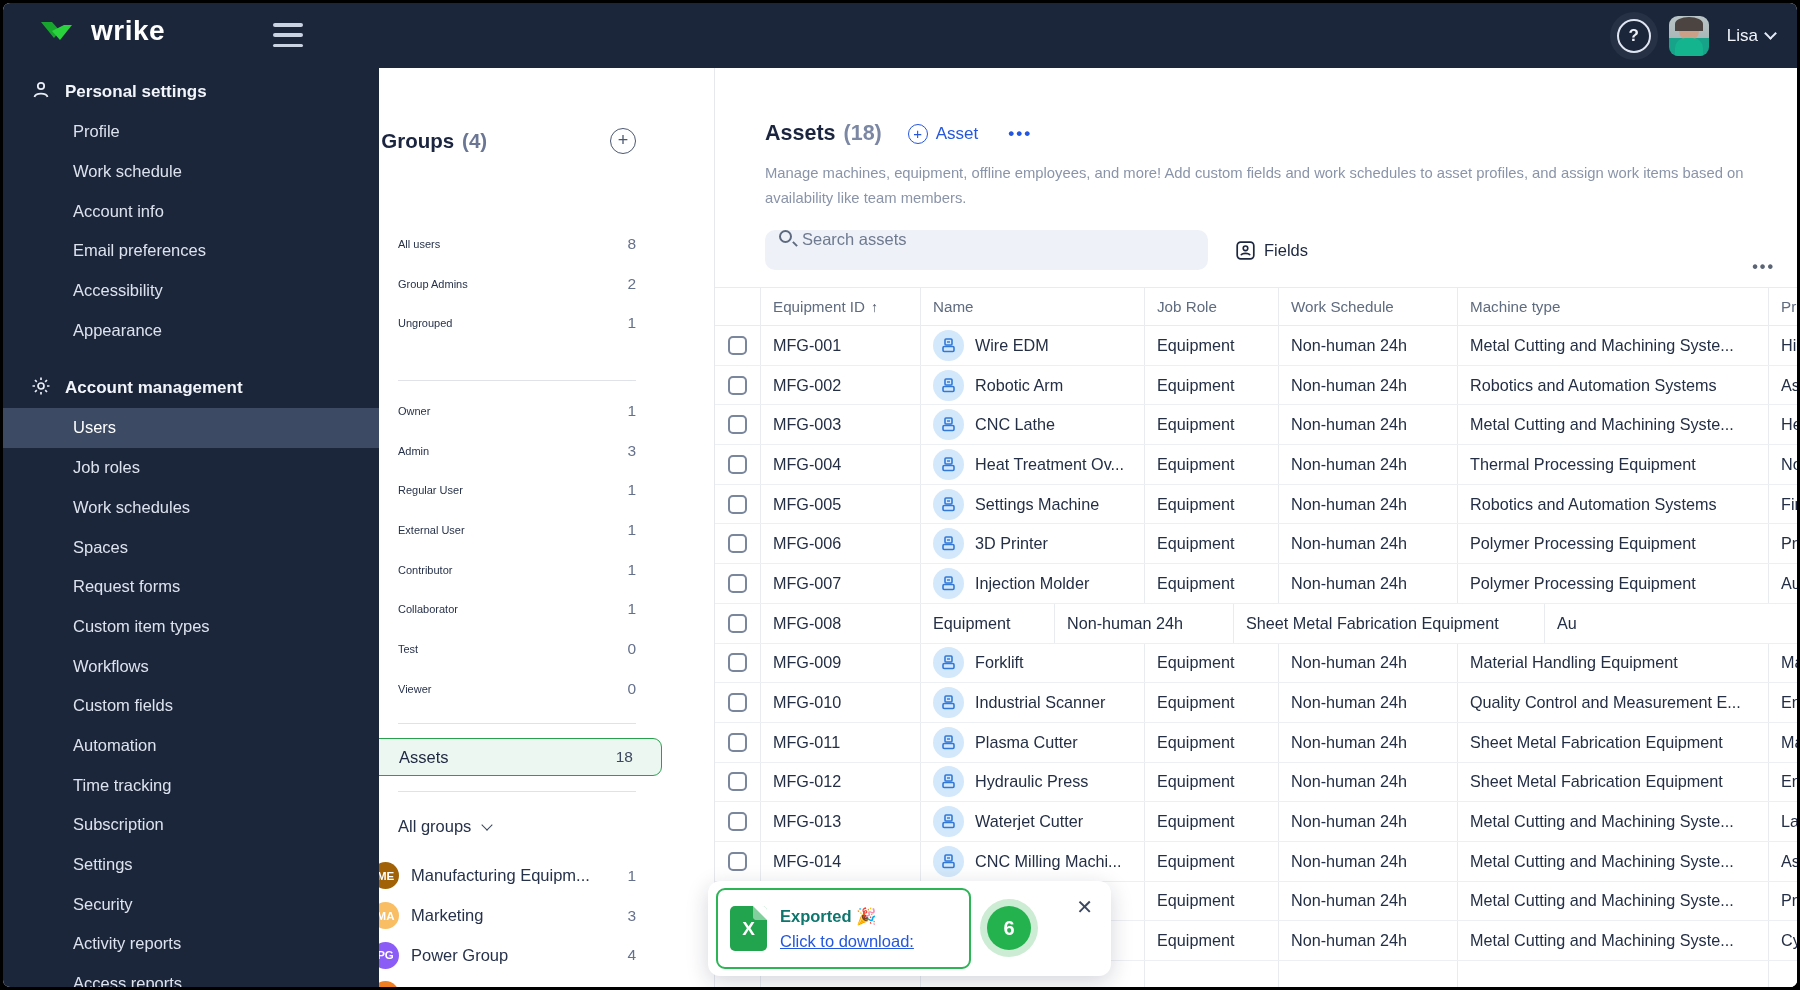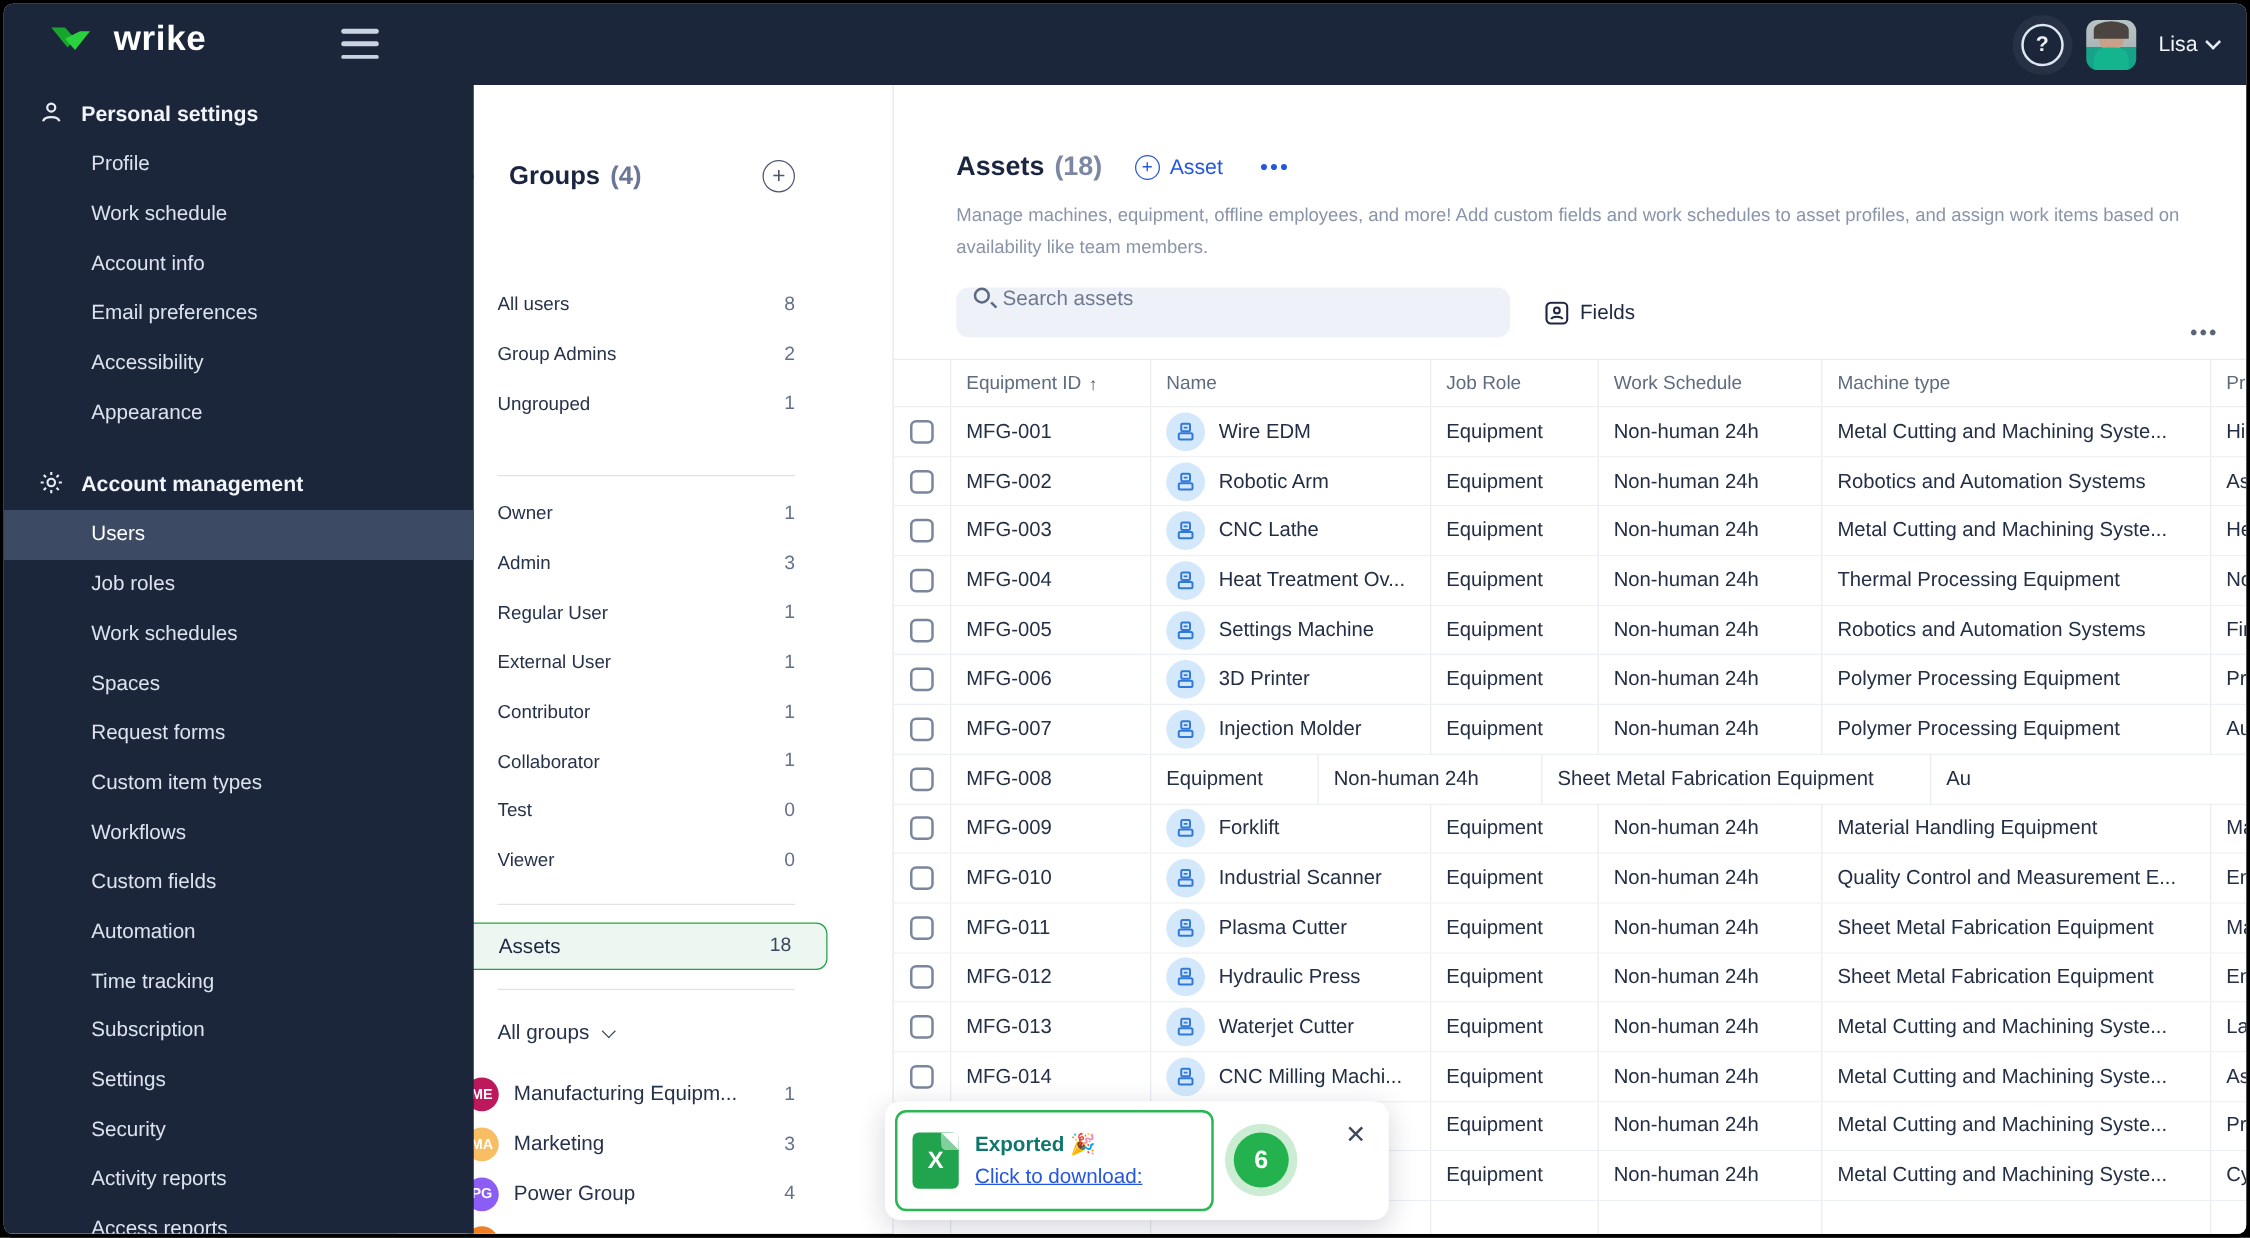--- a/index.html
+++ b/index.html
@@ -34,27 +34,27 @@
   .side-head svg { flex:0 0 auto; }
   .side-item { height:39.7px; display:flex; align-items:center; padding-left:70px; color:#dde3ee; font-size:16.5px; cursor:pointer; }
   .side-item.selected { background:#3c4a63; color:#fff; }
   .side-gap { height:18px; }
   .sidebar-inner { padding-top:4px; }
 
   
   .groups { position:absolute; left:315px; top:65px; width:397px; bottom:0; background:#fff; border-right:1px solid #e6e8ee; z-index:3; }
   .groups-header { position:absolute; left:0; top:53px; width:100%; height:40px; display:flex; align-items:center; }
   .g-search { margin-left:52px; color:#4c5870; font-size:20px; cursor:pointer; }
-  .g-title { margin-left:26px; font-size:20.5px; font-weight:700; color:#1b2540; }
+  .g-title { font-size:20.5px; font-weight:700; color:#1b2540; }
   .g-count { margin-left:8px; font-size:20.5px; font-weight:700; color:#6a7694; }
   .g-add { position:absolute; right:78px; top:6px; width:26px; height:26px; border:1.8px solid #4c5870; border-radius:50%;
            color:#4c5870; font-size:18px; line-height:22px; text-align:center; cursor:pointer; }
   .g-list { position:absolute; left:0; width:100%; }
   .g-item { height:39.7px; display:flex; align-items:center; padding:0 78px 0 80px; cursor:pointer; }
-  .g-item .lbl { font-size:15px; color:#26314a; flex:1; white-space:nowrap; overflow:hidden; }
+  .g-item .lbl { font-size:11px; color:#26314a; flex:1; white-space:nowrap; overflow:hidden; }
   .g-item .cnt { font-size:15.5px; color:#65718c; }
   .g-div { position:absolute; left:80px; right:78px; height:1px; background:#dfe3e9; }
   .assets-pill { position:absolute; left:50px; right:52px; top:670px; height:38px; border:1.6px solid #27a14b;
                  background:#edf7f1; border-radius:9px; display:flex; align-items:center; padding:0 28px 0 30px; cursor:pointer; }
   .assets-pill .lbl { font-size:16.5px; color:#1d2740; flex:1; }
   .assets-pill .cnt { font-size:15.5px; color:#3c485f; }
   .allgroups { position:absolute; left:80px; top:738px; height:40px; display:flex; align-items:center; gap:12px;
                font-size:16.5px; color:#26314a; cursor:pointer; }
   .allgroups .chev2 { width:8px; height:8px; border-right:1.8px solid #3c485f; border-bottom:1.8px solid #3c485f; transform:rotate(45deg); margin-top:-3px; }
   .team-list { position:absolute; left:0; top:788px; width:100%; }
@@ -249,21 +249,21 @@
       <span class="lbl">Assets</span>
       <span class="cnt">18</span>
     </div>
     <div class="g-div" style="top:723px;"></div>
     <div class="allgroups">
       <span>All groups</span>
       <span class="chev2"></span>
     </div>
     <div class="team-list" id="team-list">
         <div class="team-item">
-          <span class="team-badge" style="background:#be185d">ME</span>
+          <span class="team-badge" style="background:#a16207">ME</span>
           <span class="lbl">Manufacturing Equipm...</span>
           <span class="cnt">1</span>
         </div>
         <div class="team-item">
           <span class="team-badge" style="background:#f9bd64">MA</span>
           <span class="lbl">Marketing</span>
           <span class="cnt">3</span>
         </div>
         <div class="team-item">
           <span class="team-badge" style="background:#8b5cf6">PG</span>

